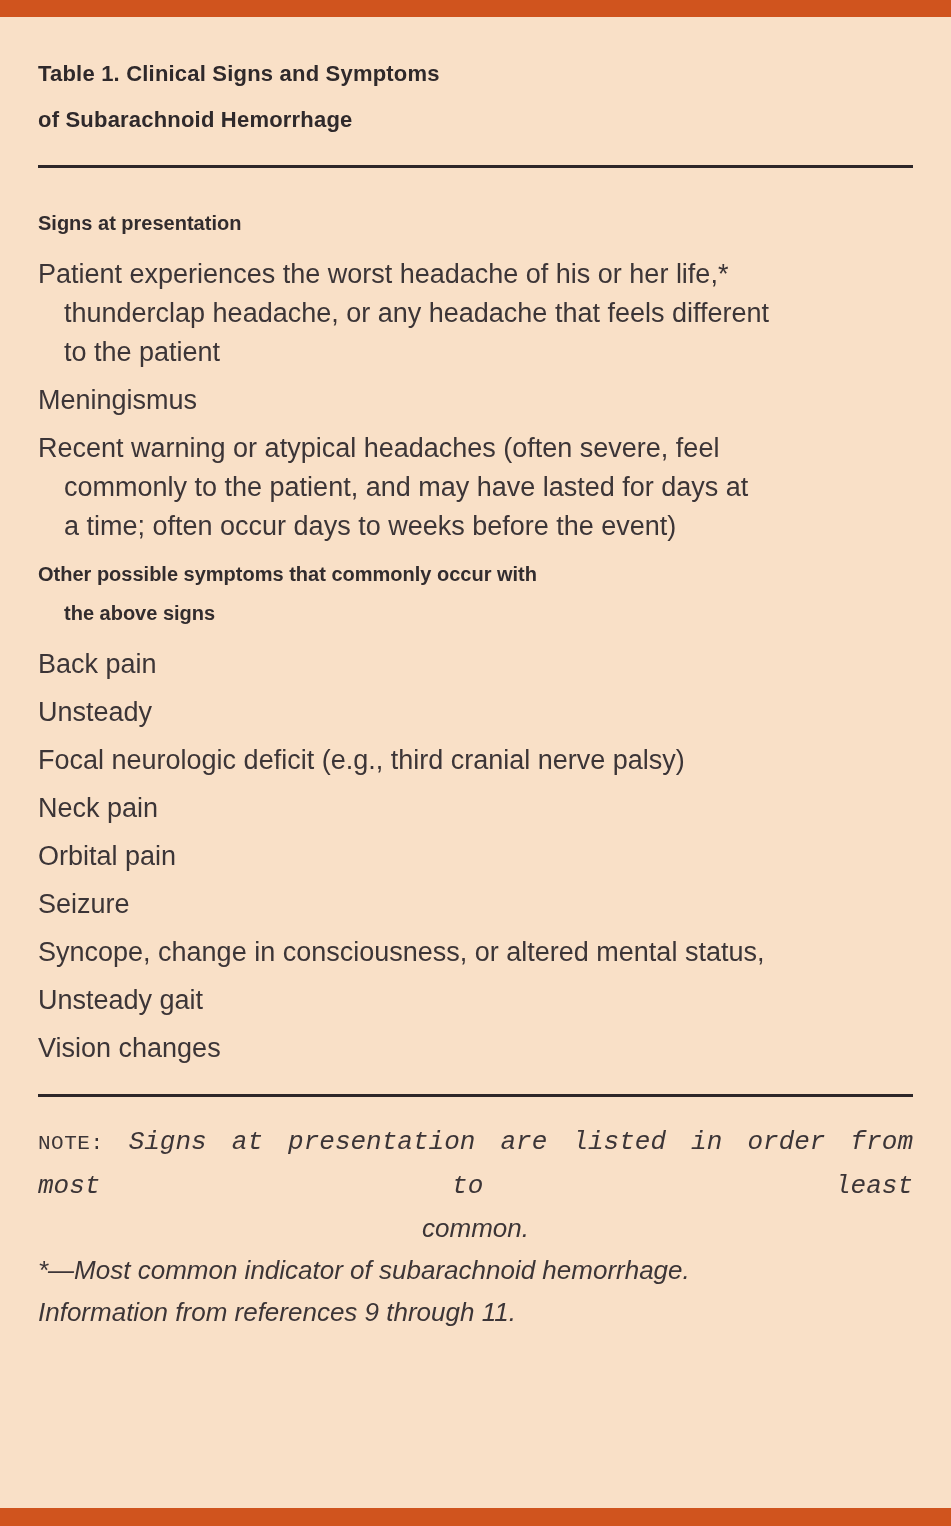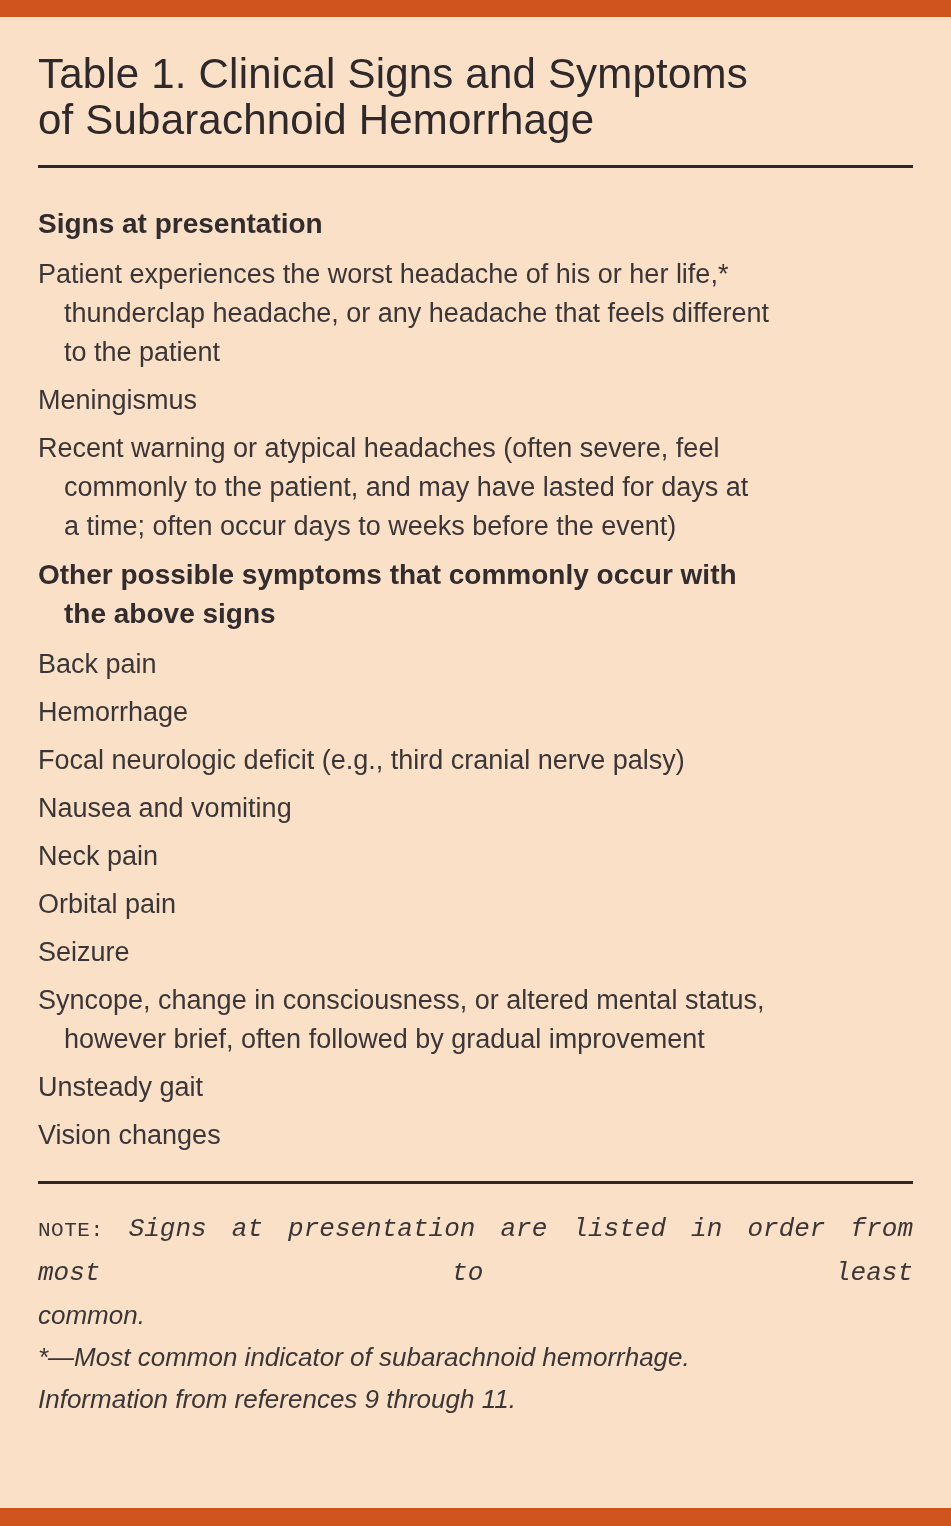--- a/index.html
+++ b/index.html
@@ -23,22 +23,22 @@
 
   .content {
     position: absolute;
     top: 17px;
     left: 0;
     width: 875px;
     padding: 34px 38px 0 38px;
   }
 
   .table-title {
-    font-size: 42px;
-    font-weight: normal;
+    font-size: 22px;
+    font-weight: bold;
     line-height: 46px;
     color: #2F292B;
     letter-spacing: 0.2px;
   }
   .table-title .title-line { display: block; }
 
   .rule {
     height: 3px;
     background: #2E2729;
     border: none;
@@ -46,32 +46,32 @@
   }
   .rule.rule-top { margin-top: 22px; margin-bottom: 36px; }
   .rule.rule-bottom { margin-top: 26px; margin-bottom: 24px; }
 
   .table-body { font-size: 27px; line-height: 39px; }
   .row { margin-bottom: 9px; }
   .row .line { display: block; }
   .row .line.cont { padding-left: 26px; }
   .row.heading {
     font-weight: bold;
-    font-size: 28px;
+    font-size: 20px;
     color: #322C2E;
     margin-bottom: 12px;
   }
 
   .footnotes {
     font-size: 26px;
     font-style: italic;
     line-height: 42px;
     color: #3C3537;
   }
-  .note-line { display: block; }
+  .note-line { display: block; text-align: center; }
   .note-line.justify {
     text-align: justify;
     text-align-last: justify;
     font-family: Liberation Mono, monospace;
   }
   .note-prefix {
     font-style: normal;
     font-size: 21px;
     letter-spacing: 0.5px;
   }
@@ -109,40 +109,36 @@
         <span class="line cont">a time; often occur days to weeks before the event)</span>
       </div>
       <div class="row heading">
         <span class="line">Other possible symptoms that commonly occur with</span>
         <span class="line cont">the above signs</span>
       </div>
       <div class="row item">
         <span class="line">Back pain</span>
       </div>
       <div class="row item">
-        <span class="line">Hemorrhage</span>
+        <span class="line">Unsteady</span>
       </div>
       <div class="row item">
         <span class="line">Focal neurologic deficit (e.g., third cranial nerve palsy)</span>
-      </div>
-      <div class="row item">
-        <span class="line">Nausea and vomiting</span>
       </div>
       <div class="row item">
         <span class="line">Neck pain</span>
       </div>
       <div class="row item">
         <span class="line">Orbital pain</span>
       </div>
       <div class="row item">
         <span class="line">Seizure</span>
       </div>
       <div class="row item">
         <span class="line">Syncope, change in consciousness, or altered mental status,</span>
-        <span class="line cont">however brief, often followed by gradual improvement</span>
       </div>
       <div class="row item">
         <span class="line">Unsteady gait</span>
       </div>
       <div class="row item">
         <span class="line">Vision changes</span>
       </div>
     </div>
 
   <div class="rule rule-bottom"></div>

